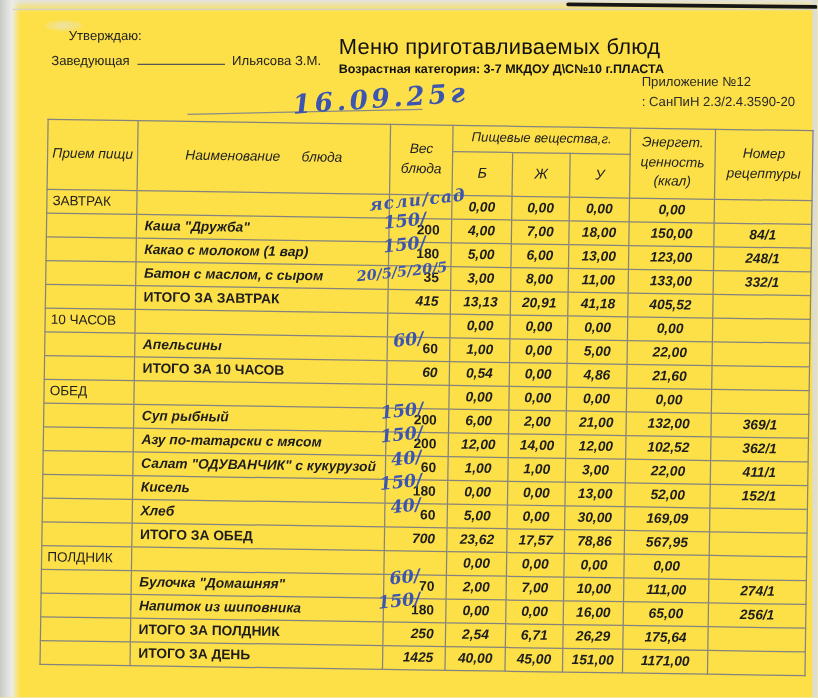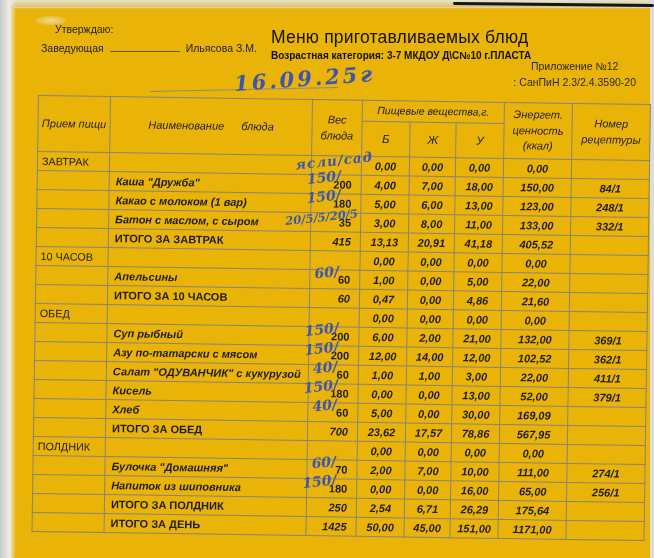--- a/index.html
+++ b/index.html
@@ -21,21 +21,21 @@
     transform:rotate(-1.2deg);}
 
   
   .approve{position:absolute;left:55px;top:23px;font-size:10.5px;color:#222;}
   .approve .row2{margin-top:6px;margin-left:-14px;}
   .sig-line{display:inline-block;width:70px;border-bottom:1px solid #555;height:10px;
     margin:0 6px;vertical-align:baseline;}
   .titleblock{position:absolute;left:271px;top:27px;width:300px;color:#111;}
   .title{font-size:17.5px;font-weight:normal;letter-spacing:.2px;}
   .subtitle{font-size:10px;font-weight:bold;margin-top:2px;}
-  .appendix{position:absolute;right:18px;top:59px;text-align:center;font-size:10.5px;
+  .appendix{position:absolute;right:18px;top:59px;text-align:left;font-size:10.5px;
     color:#2a2a2a;line-height:1.5;}
 
   
   :root{--ink:#3c55b0;}
   .hw{font-family:"DejaVu Serif",serif;font-style:italic;color:var(--ink);}
   .date-hand{position:absolute;left:234px;top:66px;font-size:21px;letter-spacing:3px;
     transform:rotate(-4deg);font-weight:bold;}
 
   
   .tablewrap{position:absolute;left:38px;top:95px;width:612px;transform:rotate(0.85deg);
@@ -62,21 +62,21 @@
   tr.row-total td.dish-cell{font-weight:bold;}
   tr.row-total td.weight-cell{font-style:italic;}
   .hand-note{position:absolute;right:-30px;top:-6px;font-size:14px;font-weight:bold;
     transform:rotate(-7deg);white-space:nowrap;z-index:5;pointer-events:none;}
   .hand-note.hand-long{right:-48px;font-size:11.5px;top:-3px;}
   .hand-note.hand-top{right:-62px;top:-4px;font-size:13.5px;letter-spacing:1px;}
 </style>
 </head>
 <body>
 
-<div id="scan" style="background: #eab308;">
+<div id="scan" style="background: #fde047;">
   <div class="edge-top"></div>
   <div class="edge-left"></div>
   <div class="edge-right"></div>
   <div class="topline"></div>
   <div class="blackline"></div>
   <div class="smudge"></div>
   <div class="strayline"></div>
 
   <div class="approve">
     <div>Утверждаю:</div>
@@ -192,21 +192,21 @@
             <td class="num-cell"><span>1,00</span></td>
             <td class="num-cell"><span>0,00</span></td>
             <td class="num-cell"><span>5,00</span></td>
             <td class="kcal-cell"><span>22,00</span></td>
             <td class="recipe-cell"><span></span></td>
           </tr>
           <tr class="row-total">
             <td class="meal-cell"><span></span></td>
             <td class="dish-cell"><span>ИТОГО ЗА 10 ЧАСОВ</span></td>
             <td class="weight-cell"><span>60</span></td>
-            <td class="num-cell"><span>0,47</span></td>
+            <td class="num-cell"><span>0,54</span></td>
             <td class="num-cell"><span>0,00</span></td>
             <td class="num-cell"><span>4,86</span></td>
             <td class="kcal-cell"><span>21,60</span></td>
             <td class="recipe-cell"><span></span></td>
           </tr>
           <tr class="row-section">
             <td class="meal-cell"><span>ОБЕД</span></td>
             <td class="dish-cell"><span></span></td>
             <td class="weight-cell"><span></span></td>
             <td class="num-cell"><span>0,00</span></td>
@@ -246,21 +246,21 @@
             <td class="recipe-cell"><span>411/1</span></td>
           </tr>
           <tr class="row-dish">
             <td class="meal-cell"><span></span></td>
             <td class="dish-cell"><span>Кисель</span><span class="hw hand-note">150/</span></td>
             <td class="weight-cell"><span>180</span></td>
             <td class="num-cell"><span>0,00</span></td>
             <td class="num-cell"><span>0,00</span></td>
             <td class="num-cell"><span>13,00</span></td>
             <td class="kcal-cell"><span>52,00</span></td>
-            <td class="recipe-cell"><span>379/1</span></td>
+            <td class="recipe-cell"><span>152/1</span></td>
           </tr>
           <tr class="row-dish">
             <td class="meal-cell"><span></span></td>
             <td class="dish-cell"><span>Хлеб</span><span class="hw hand-note">40/</span></td>
             <td class="weight-cell"><span>60</span></td>
             <td class="num-cell"><span>5,00</span></td>
             <td class="num-cell"><span>0,00</span></td>
             <td class="num-cell"><span>30,00</span></td>
             <td class="kcal-cell"><span>169,09</span></td>
             <td class="recipe-cell"><span></span></td>
@@ -312,21 +312,21 @@
             <td class="num-cell"><span>2,54</span></td>
             <td class="num-cell"><span>6,71</span></td>
             <td class="num-cell"><span>26,29</span></td>
             <td class="kcal-cell"><span>175,64</span></td>
             <td class="recipe-cell"><span></span></td>
           </tr>
           <tr class="row-total">
             <td class="meal-cell"><span></span></td>
             <td class="dish-cell"><span>ИТОГО ЗА ДЕНЬ</span></td>
             <td class="weight-cell"><span>1425</span></td>
-            <td class="num-cell"><span>50,00</span></td>
+            <td class="num-cell"><span>40,00</span></td>
             <td class="num-cell"><span>45,00</span></td>
             <td class="num-cell"><span>151,00</span></td>
             <td class="kcal-cell"><span>1171,00</span></td>
             <td class="recipe-cell"><span></span></td>
           </tr>
         </tbody>
     </table>
   </div>
 </div>
 

